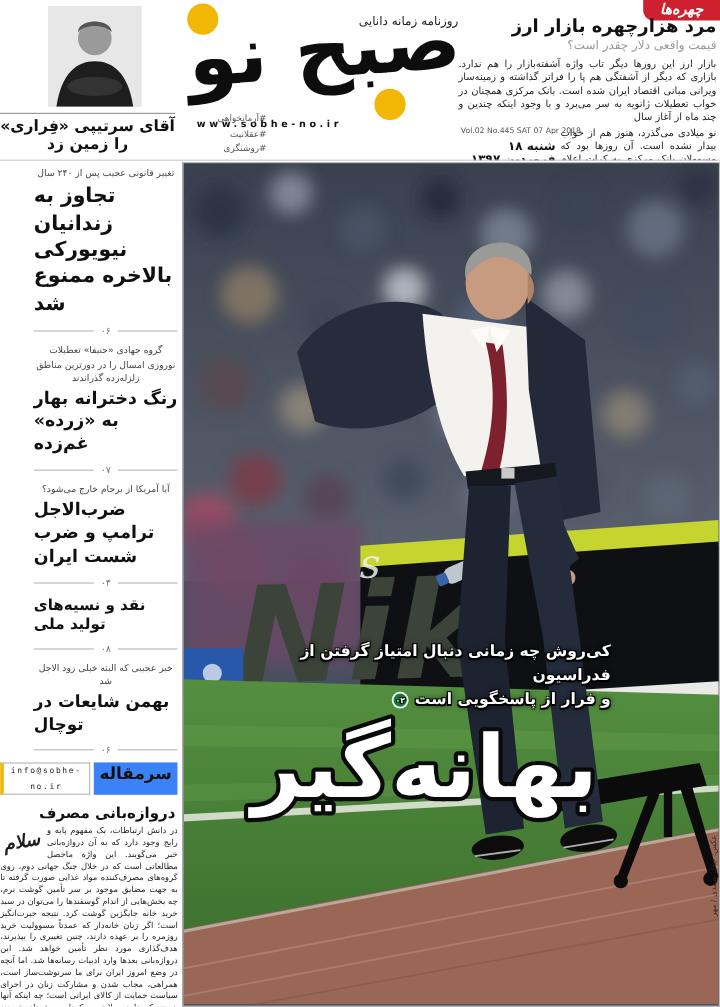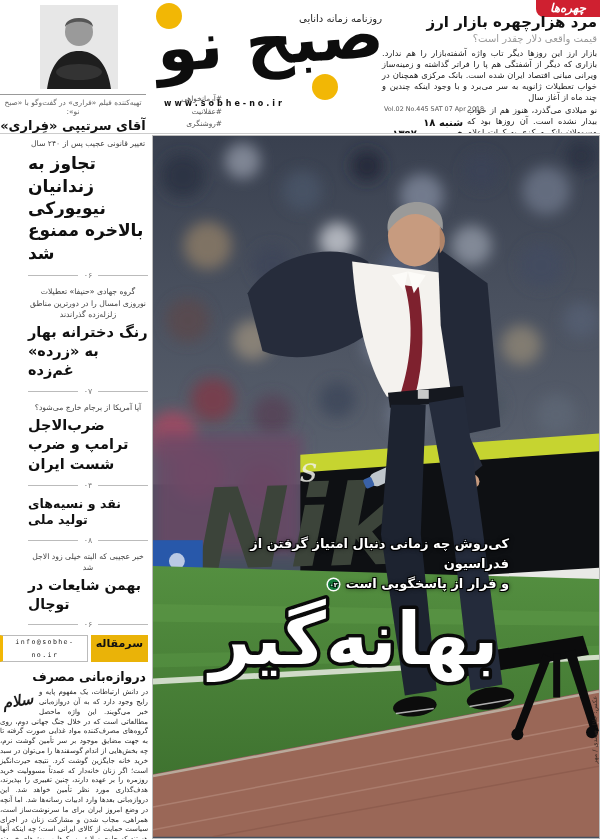--- a/index.html
+++ b/index.html
@@ -43,21 +43,21 @@
   
   .sidebar{position:absolute;top:138px;left:0;width:148px;bottom:0;overflow:hidden;}
   .story{margin-bottom:2px;margin-left:28px;}
   .kicker{font-size:7.7px;color:#444;text-align:center;line-height:1.45;margin:0;}
   .stitle{font-weight:900;text-align:left;line-height:1.32;margin:3px 0 0;color:#101010;letter-spacing:-0.2px;}
   .sz1{font-size:17px;} .sz2{font-size:14.5px;} .sz3{font-size:14.5px;} .sz4{font-size:12.6px;} .sz5{font-size:14px;}
   .pgnum{display:flex;align-items:center;margin:7px 0 6px;}
   .pgnum .ln{flex:1;border-top:1px solid #bbb;}
   .pgnum .num{font-size:8px;color:#777;padding:0 6px;}
   .ed-row{display:flex;align-items:stretch;gap:3px;margin:3px 0 0;}
-  .ed-label{background:#eab308;color:#111;font-size:11px;font-weight:bold;padding:2px 5px;white-space:nowrap;}
+  .ed-label{background:#3b82f6;color:#111;font-size:14px;font-weight:bold;padding:2px 5px;white-space:nowrap;}
   .ed-mail{flex:1;border:1px solid #bbb;border-left:3px solid #f2b705;direction:ltr;text-align:center;
            font-family:"DejaVu Sans Mono",monospace;font-size:6.6px;letter-spacing:1.4px;line-height:1.9;color:#222;}
   .ed-title{font-size:12.5px;font-weight:900;text-align:right;margin:7px 2px 4px;}
   .ed-body{font-size:7px;line-height:1.4;text-align:justify;color:#1d1d1d;margin:0;}
   .salam{float:left;width:36px;font-size:15px;font-weight:900;font-style:italic;
          transform:rotate(-10deg);margin:3px 3px 2px 0;text-align:center;}
   
   .photo{position:absolute;left:152px;top:135px;width:448px;height:704px;margin:0;
          overflow:hidden;border:1px solid #bbb;box-sizing:border-box;background:#46505f;}
   .scene{position:absolute;inset:0;}
@@ -102,21 +102,20 @@
 
     <section class="left-story">
       <svg class="portrait" viewBox="0 0 78 84" xmlns="http://www.w3.org/2000/svg">
         <rect width="78" height="84" fill="#e7e7e7"></rect>
         <circle cx="39" cy="27" r="14" fill="#9a9a9a"></circle>
         <path d="M25,22 C25,10 53,10 53,22 C48,15 30,15 25,22 Z" fill="#555"></path>
         <path d="M7,84 C11,56 24,46 39,46 C54,46 67,56 71,84 Z" fill="#1e1e1e"></path>
         <ellipse cx="39" cy="67" rx="23" ry="8" fill="#333"></ellipse>
       </svg>
       <hr class="ls-rule">
-      <p class="ls-kicker">تهیه‌کننده فیلم «فراری» در گفت‌وگو با «صبح نو»:</p>
       <p class="ls-title">آقای سرتیپی «فِراری» را زمین زد</p>
     </section>
 
     <div class="hashtags">
       <div>#آرمانخواهی</div>
       <div>#عقلانیت</div>
       <div>#روشنگری</div>
     </div>
 
   </header>

